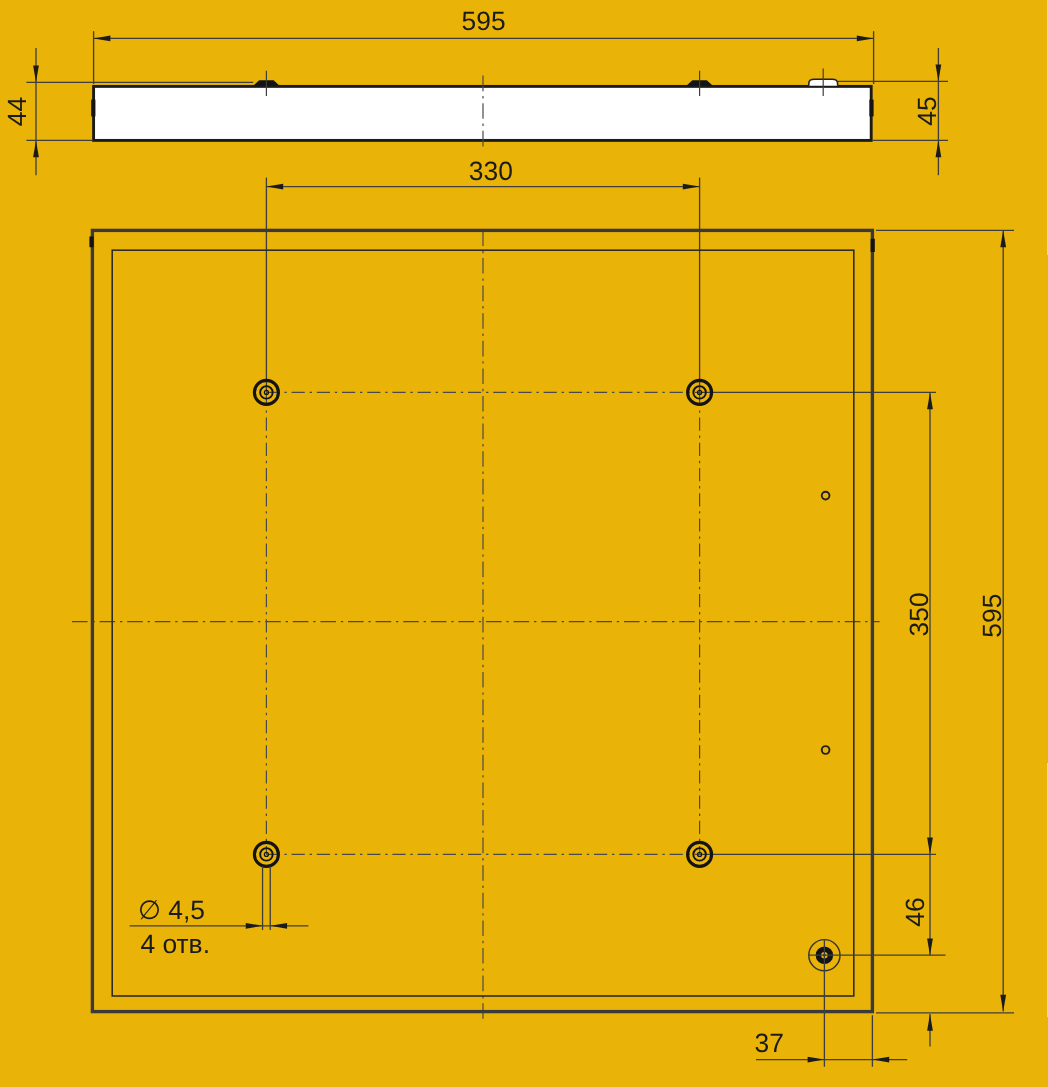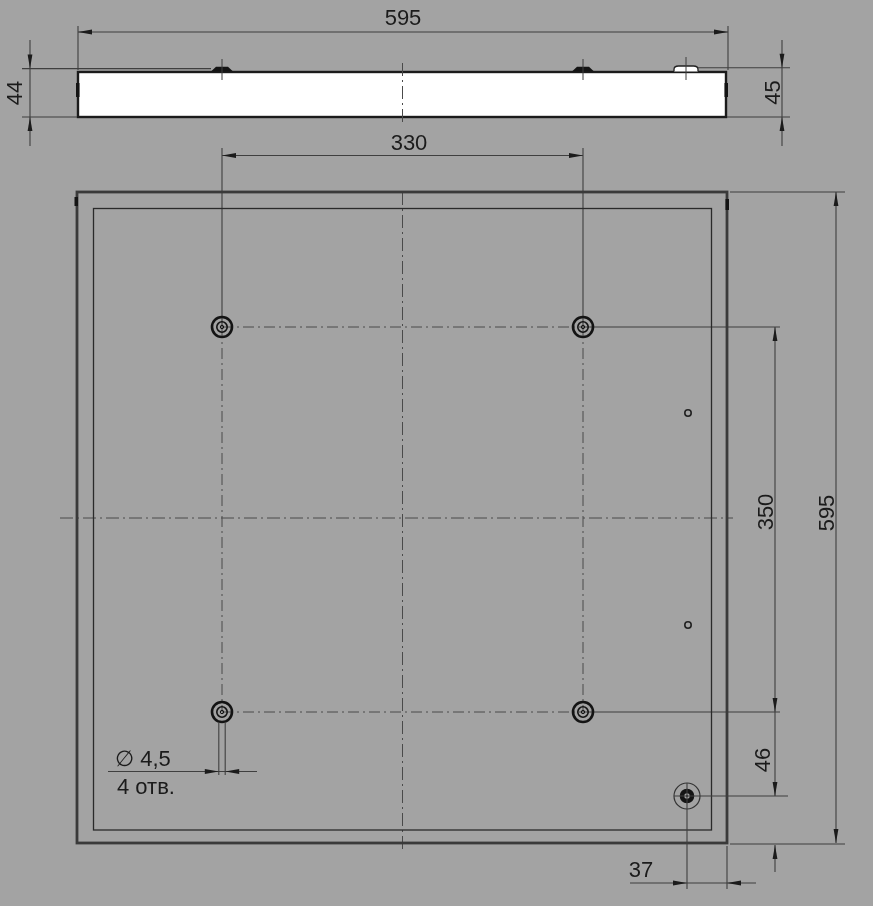--- a/index.html
+++ b/index.html
@@ -1,16 +1,16 @@
 <!DOCTYPE html>
 <html><head>
 <meta charset="utf-8">
 <style>
   html,body{margin:0;padding:0;background:#ffffff;}
-  .sheet{width:873px;height:906px;background:#a3a3a3;position:relative;overflow:hidden;}
+  .sheet{width:873px;height:906px;background:#eab308;position:relative;overflow:hidden;}
   svg{display:block;}
   text{font-family:"Liberation Sans","DejaVu Sans",sans-serif;font-size:22px;fill:#1b1b1b;}
 </style>
 </head>
 <body>
 
 <div class="sheet">
 <svg width="873" height="906" viewBox="0 0 873 906">
 
   <g>

